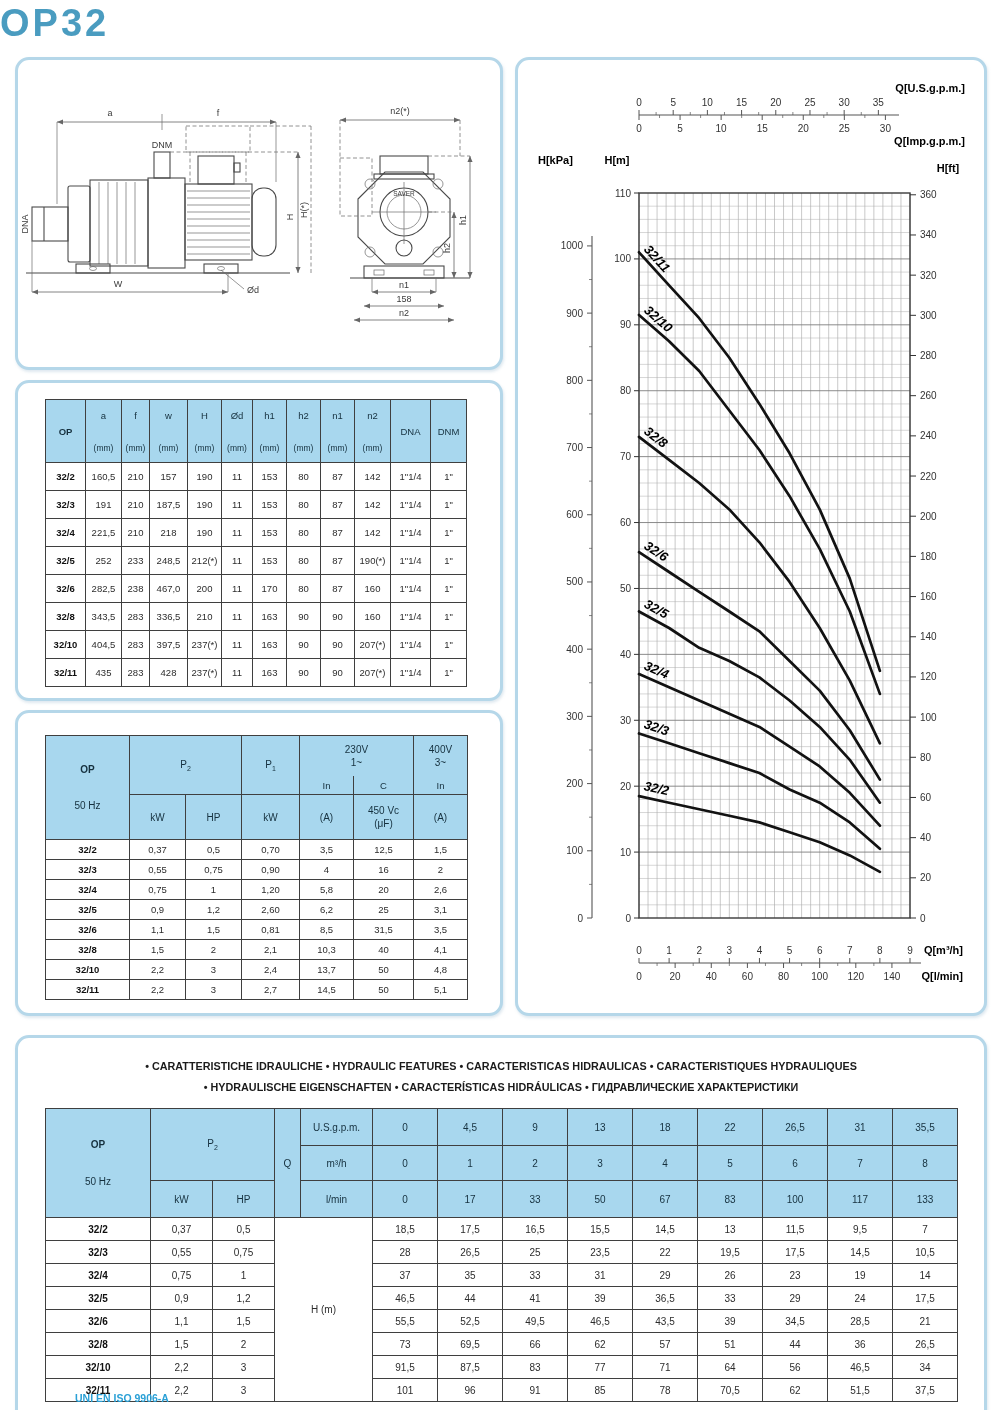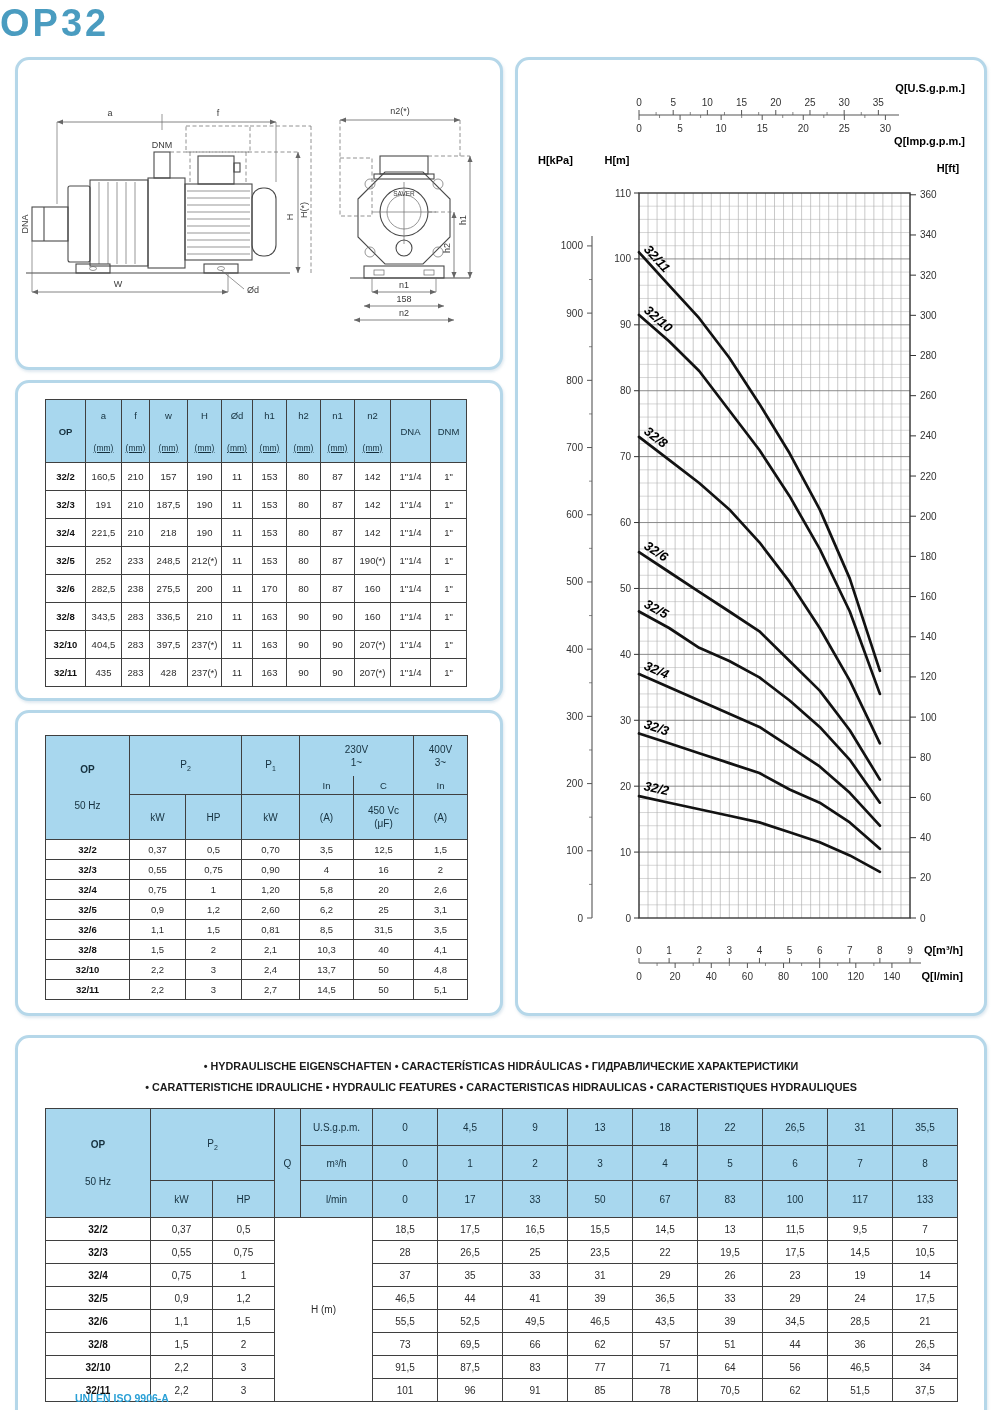--- a/index.html
+++ b/index.html
@@ -16,21 +16,21 @@
 
   table{border-collapse:collapse;table-layout:fixed;}
   th,td{border:1px solid #3f3f3f;text-align:center;vertical-align:middle;padding:0;color:#2c2c2c;}
   th{background:#a8d7ee;font-weight:normal;color:#15303e;}
   td{background:#fff;}
   td.op{font-weight:bold;color:#101010;}
 
   .dims{margin:16px 0 0 27px;}
   .dims th{height:62px;font-size:9.5px;}
   .dims .hn{font-size:9.5px;}
-  .dims .hu{font-size:8.5px;margin-top:22px;text-decoration:underline;}
+  .dims .hu{font-size:8.5px;margin-top:22px;}
   .dims .hu:empty{display:none;}
   .dims td{height:27px;font-size:9.5px;}
 
   .elec{margin:22px 0 0 27px;}
   .elec th{font-size:10px;}
   .elec tr.r1>th{height:40px;}
   .elec tr.r2>th{height:18px;font-size:9.5px;}
   .elec tr.r3>th{height:44px;}
   .elec td{height:19px;font-size:9.5px;}
   .opwrap{display:flex;flex-direction:column;justify-content:space-evenly;align-items:center;}
@@ -305,21 +305,21 @@
             <td>80</td>
             <td>87</td>
             <td>190(*)</td>
             <td>1"1/4</td>
             <td>1"</td>
           </tr>
           <tr>
             <td class="op">32/6</td>
             <td>282,5</td>
             <td>238</td>
-            <td>275,5</td>
+            <td>467,0</td>
             <td>200</td>
             <td>11</td>
             <td>170</td>
             <td>80</td>
             <td>87</td>
             <td>160</td>
             <td>1"1/4</td>
             <td>1"</td>
           </tr>
           <tr>
@@ -783,22 +783,22 @@
         <text x="125.21555555555555" y="608.9818181818182" class="clabel" transform="rotate(23.6 125.2 609.0)">32/4</text>
         <path d="M121.0,673.5L151.1,683.3L181.2,693.2L211.3,703.1L241.4,713.0L271.6,729.5L301.7,742.7L331.8,762.4L361.9,788.8" fill="none" stroke="#121212" stroke-width="2.7" stroke-linejoin="round" stroke-linecap="round"></path>
         <text x="125.21555555555555" y="667.8386363636364" class="clabel" transform="rotate(18.2 125.2 667.8)">32/3</text>
         <path d="M121.0,736.1L151.1,742.7L181.2,749.3L211.3,755.8L241.4,762.4L271.6,772.3L301.7,782.2L331.8,795.4L361.9,811.9" fill="none" stroke="#121212" stroke-width="2.7" stroke-linejoin="round" stroke-linecap="round"></path>
         <text x="125.21555555555555" y="729.9909090909091" class="clabel" transform="rotate(12.3 125.2 730.0)">32/2</text>
       </svg>
   </div>
 
   <div class="panel" id="bottom-panel">
     <div class="sect-title">
+      <div>• CARATTERISTICHE IDRAULICHE • HYDRAULIC FEATURES • CARACTERISTICAS HIDRAULICAS • CARACTERISTIQUES HYDRAULIQUES</div>
       <div>• HYDRAULISCHE EIGENSCHAFTEN • CARACTERÍSTICAS HIDRÁULICAS • ГИДРАВЛИЧЕСКИЕ ХАРАКТЕРИСТИКИ</div>
-      <div>• CARATTERISTICHE IDRAULICHE • HYDRAULIC FEATURES • CARACTERISTICAS HIDRAULICAS • CARACTERISTIQUES HYDRAULIQUES</div>
     </div>
     <table class="hydr">
       <colgroup>
         <col style="width:105px">
           <col style="width:62px">
           <col style="width:62px">
           <col style="width:26px">
           <col style="width:72px">
         <col style="width:65px">
           <col style="width:65px">

